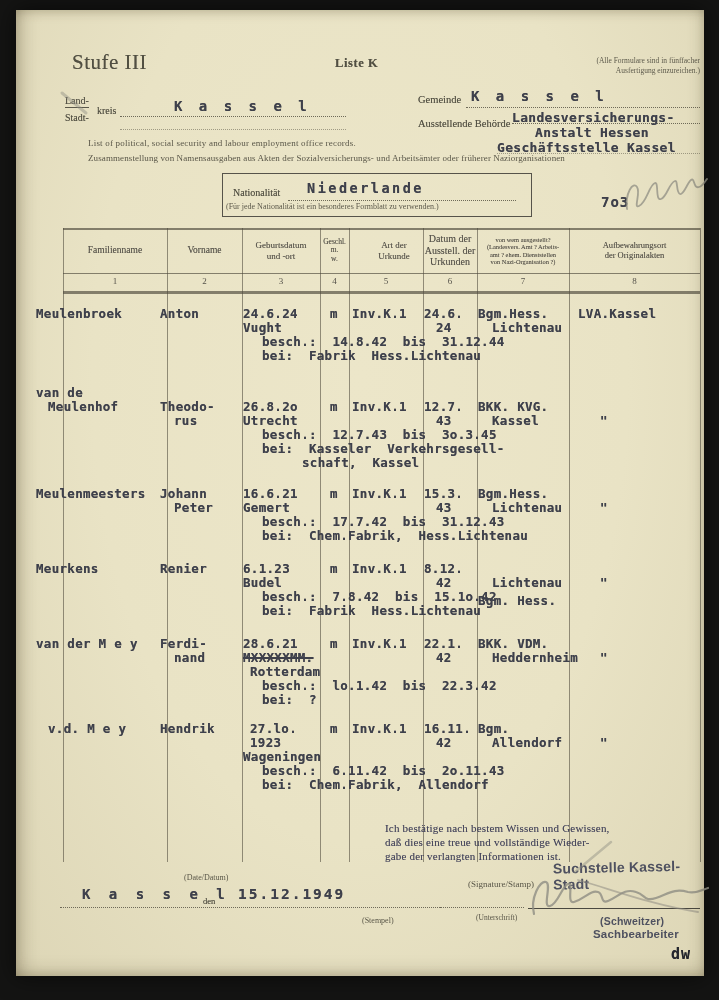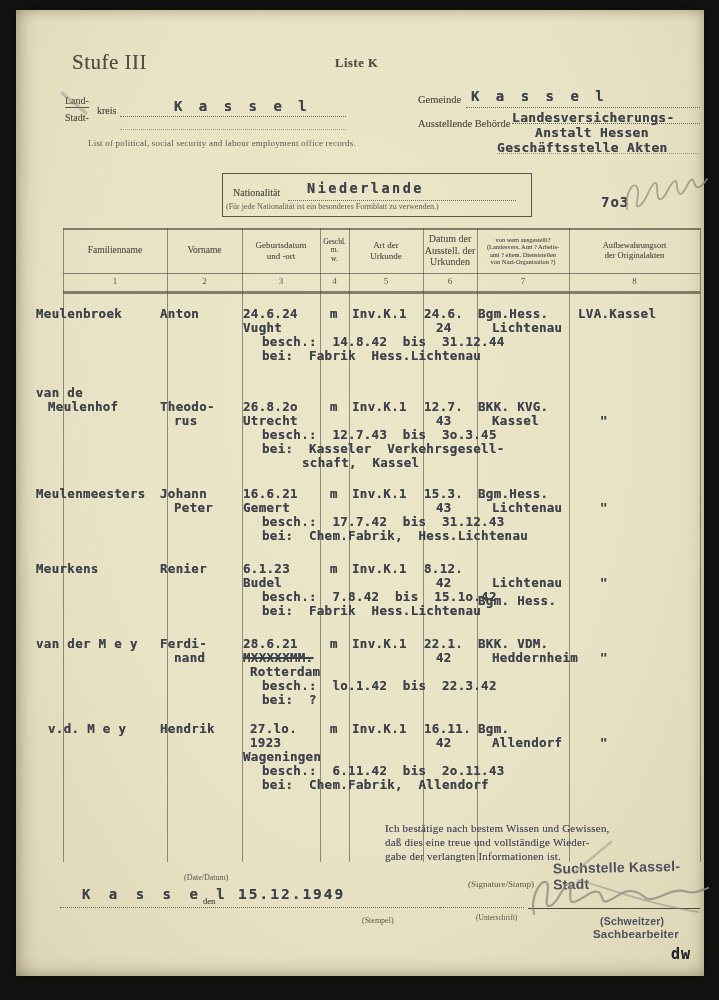--- a/index.html
+++ b/index.html
@@ -33,61 +33,66 @@
   .typed-lg{font-size:14px;letter-spacing:4px;}
   .dots{border-bottom:1px dotted #6e6a58;height:0;}
   .solidline{background:#4a4840;height:1px;}
   .tline{position:absolute;background:rgba(78,74,60,.78);}
   .th{
     position:absolute;top:219px;height:43px;display:flex;flex-direction:column;
     justify-content:center;align-items:center;text-align:center;
     color:#55524a;line-height:1.15;text-shadow:0 0 .3px rgba(85,82,74,.5);
   }
   .th1,.th2{font-size:9.5px;} .th3{font-size:9px;} .th4{font-size:7.5px;}
-  .th5{font-size:9px;} .th6{font-size:10px;} .th7{font-size:6.4px;line-height:1.12;} .th8{font-size:8.5px;}
+  .th5{font-size:9px;padding-left:8px;} .th6{font-size:10px;} .th7{font-size:6.4px;line-height:1.12;} .th8{font-size:8.5px;}
   .thnum{position:absolute;top:266px;text-align:center;font-size:9px;color:#55524a;}
   .seg{position:absolute;font-size:12.5px;line-height:13px;}
   .strike{text-decoration:line-through;text-decoration-thickness:1.5px;}
   .stamp{
     font-family:"Liberation Sans","DejaVu Sans",sans-serif;font-weight:700;
     color:#3f4256;opacity:.9;letter-spacing:.2px;
   }
   .pencil{stroke:#8f8d83;fill:none;stroke-linecap:round;}
   .cert{font-size:11px;color:#45455c;letter-spacing:.2px;text-shadow:0 0 .4px rgba(69,69,92,.5);}
 </style>
 </head>
 <body>
 
 <div id="paper">
 
   <div class="abs print" style="left:56px;top:40px;font-size:21px;letter-spacing:.5px;text-align:right;">Stufe III</div>
   <div class="abs print" style="left:319px;top:46px;font-size:12.5px;font-weight:700;letter-spacing:.6px;">Liste K</div>
+  <div class="abs" style="left:500px;top:46px;width:184px;text-align:right;line-height:10px;">
+    <div class="tiny">(Alle Formulare sind in fünffacher</div>
+    <div class="tiny">Ausfertigung einzureichen.)</div>
+  </div>
 
   <div class="abs print" style="left:49px;top:85px;font-size:10px;border-bottom:1px solid #5a574a;padding-bottom:1px;">Land-</div>
   <div class="abs print" style="left:49px;top:102px;font-size:10px;">Stadt-</div>
   <div class="abs print" style="left:81px;top:95px;font-size:10px;">kreis</div>
   <div class="abs dots" style="left:104px;top:106px;width:226px;"></div>
   <div class="abs dots" style="left:104px;top:119px;width:226px;opacity:.6;"></div>
   <div class="abs typed typed-lg" style="left:158px;top:88px;">K a s s e l</div>
   <svg class="abs" style="left:42px;top:80px;" width="32" height="26" viewBox="0 0 32 26">
     <path class="pencil" d="M4 3 L28 23" stroke-width="3" opacity=".45"></path>
   </svg>
 
   <div class="abs print" style="left:402px;top:84px;font-size:10.5px;">Gemeinde</div>
   <div class="abs dots" style="left:450px;top:97px;width:234px;"></div>
   <div class="abs typed typed-lg" style="left:455px;top:78px;">K a s s e l</div>
 
   <div class="abs print" style="left:402px;top:108px;font-size:10.5px;">Ausstellende Behörde</div>
   <div class="abs dots" style="left:496px;top:113px;width:188px;"></div>
   <div class="abs dots" style="left:481px;top:143px;width:203px;opacity:.6;"></div>
   <div class="abs typed" style="left:496px;top:100px;font-size:13px;">Landesversicherungs-</div>
   <div class="abs typed" style="left:519px;top:115px;font-size:13px;">Anstalt Hessen</div>
-  <div class="abs typed" style="left:481px;top:130px;font-size:13px;">Geschäftsstelle Akten</div>
+  <div class="abs typed" style="left:481px;top:130px;font-size:13px;">Geschäftsstelle Kassel</div>
 
   <div class="abs small" style="left:72px;top:128px;letter-spacing:.2px;">List of political, social security and labour employment office records.</div>
+  <div class="abs small" style="left:72px;top:143px;letter-spacing:.1px;">Zusammenstellung von Namensausgaben aus Akten der Sozialversicherungs- und Arbeitsämter oder früherer Naziorganisationen</div>
 
   <div class="abs" style="left:206px;top:163px;width:308px;height:42px;border:1.5px solid #56534a;"></div>
   <div class="abs print" style="left:217px;top:177px;font-size:10px;">Nationalität</div>
   <div class="abs dots" style="left:272px;top:190px;width:228px;"></div>
   <div class="abs typed" style="left:291px;top:170px;font-size:13.5px;letter-spacing:2.5px;">Niederlande</div>
   <div class="abs" style="left:210px;top:192px;font-size:8px;color:#5c594b;">(Für jede Nationalität ist ein besonderes Formblatt zu verwenden.)</div>
 
   <div class="abs typed" style="left:585px;top:184px;font-size:14px;letter-spacing:1px;">7o3</div>
   <svg class="abs" style="left:605px;top:163px;" width="88" height="44" viewBox="0 0 88 44">
     <path class="pencil" d="M6 36 C4 20 12 8 16 14 C20 20 12 36 18 33 C26 29 28 12 34 10 C38 9 34 28 40 26 C46 24 48 10 54 8 C57 7 55 20 59 21 C63 22 66 10 70 7 C74 4 72 16 78 14 C82 13 84 8 86 6" stroke-width="1.8" opacity=".75"></path>

